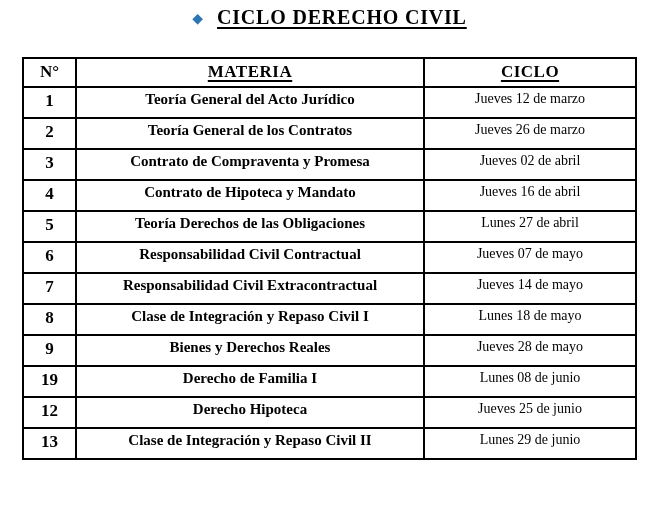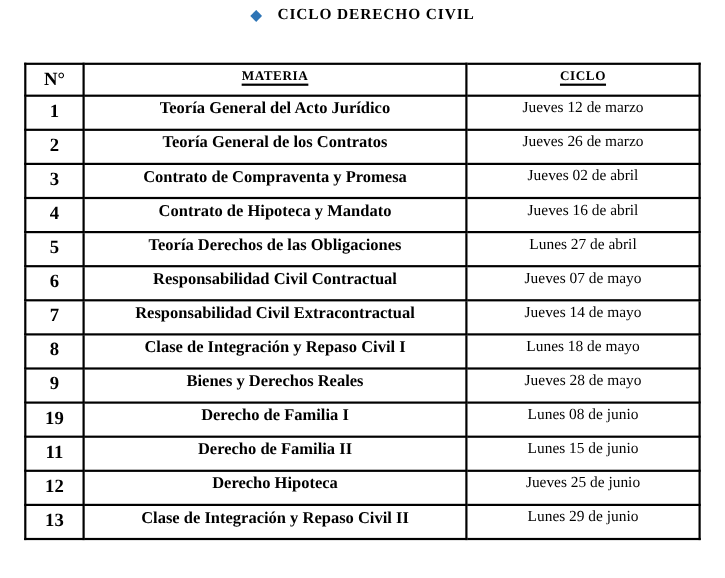--- a/index.html
+++ b/index.html
@@ -29,23 +29,24 @@
     align-items: center;
     gap: 14px;
   }
   .bullet {
     font-size: 14px;
     line-height: 1;
     position: relative;
     top: 1px;
   }
   .doc-title {
-    font-size: 14px;
+    font-size: 20px;
     font-weight: bold;
     letter-spacing: 0.8px;
+    text-decoration: underline;
     text-decoration-thickness: 2px;
     text-underline-offset: 3px;
     white-space: nowrap;
   }
   table.schedule {
     position: absolute;
     top: 57px;
     left: 22px;
     width: 613px;
     border-collapse: collapse;
@@ -63,21 +64,21 @@
     overflow: hidden;
     white-space: nowrap;
   }
   table.schedule tr { height: 31px; }
   table.schedule tr.header-row { height: 29px; }
   th.h-num {
     font-size: 17px;
     font-weight: bold;
   }
   th.h-col {
-    font-size: 12px;
+    font-size: 17px;
     font-weight: bold;
     text-decoration: underline;
     text-decoration-thickness: 2px;
     text-underline-offset: 3px;
     letter-spacing: 0.5px;
   }
   td.cell-num {
     font-size: 17px;
     font-weight: bold;
   }
@@ -168,25 +169,20 @@
     <td class="cell-materia">Bienes y Derechos Reales</td>
     <td class="cell-fecha">Jueves 28 de mayo</td>
   </tr>
 
   <tr>
     <td class="cell-num">19</td>
     <td class="cell-materia">Derecho de Familia I</td>
     <td class="cell-fecha">Lunes 08 de junio</td>
   </tr>
 
-  <tr>
-    <td class="cell-num">11</td>
-    <td class="cell-materia">Derecho de Familia II</td>
-    <td class="cell-fecha">Lunes 15 de junio</td>
-  </tr>
 
   <tr>
     <td class="cell-num">12</td>
     <td class="cell-materia">Derecho Hipoteca</td>
     <td class="cell-fecha">Jueves 25 de junio</td>
   </tr>
 
   <tr>
     <td class="cell-num">13</td>
     <td class="cell-materia">Clase de Integración y Repaso Civil II</td>

